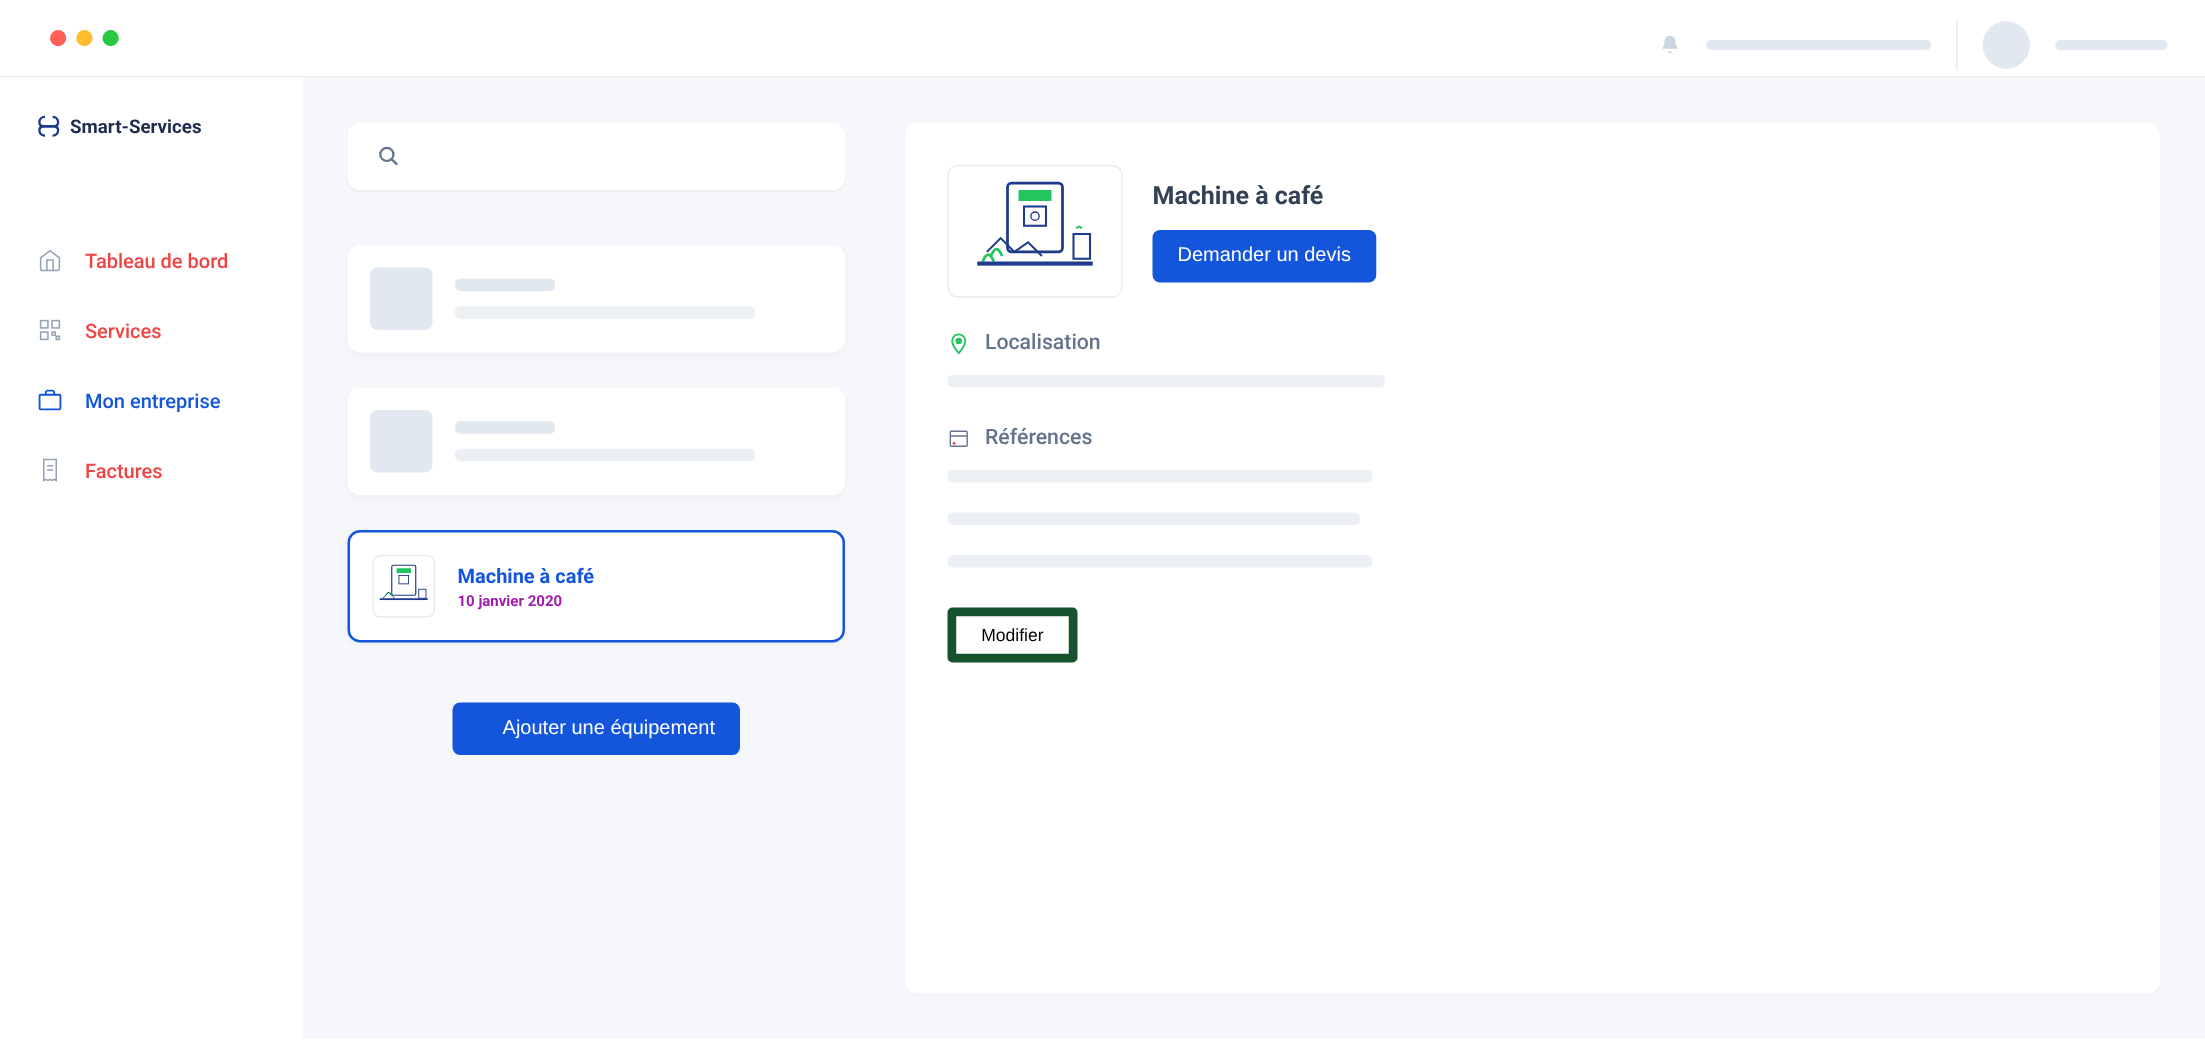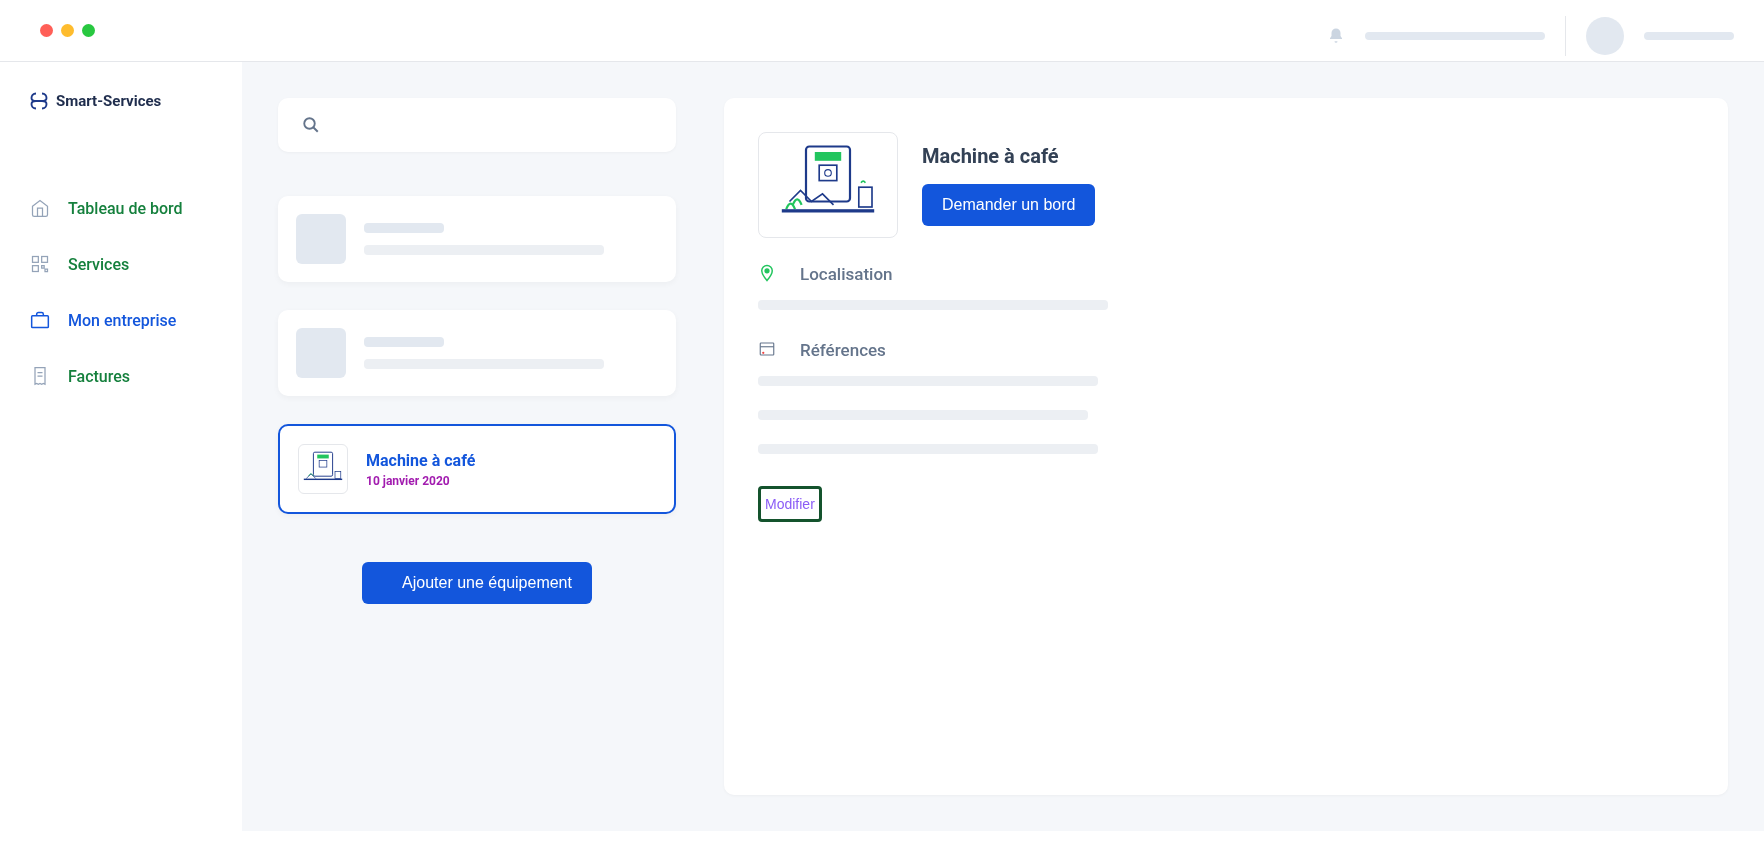--- a/index.html
+++ b/index.html
@@ -62,21 +62,21 @@
     
     .nav {
       padding-top: 40px;
     }
     .nav-item {
       display: flex;
       align-items: center;
       gap: 18px;
       padding: 18px 30px;
       cursor: pointer;
-      color: #15803d;
+      color: #ef4444;
       font-size: 16px;
     }
     .nav-item.active {
       color: #1356dc;
       align-items: flex-end;
     }
     .nav-item.active .nav-icon {
       color: #1356dc;
     }
     .nav-icon {
@@ -247,22 +247,22 @@
     }
     .detail-title {
       font-size: 20px;
       font-weight: 700;
       color: #334155;
       margin-bottom: 16px;
     }
     
     .section-row {
       display: flex;
-      align-items: flex-start;
-      gap: 24px;
+      align-items: flex-end;
+      gap: 12px;
       margin-bottom: 16px;
     }
     .section-icon {
       width: 18px;
       height: 18px;
     }
     .section-label {
       font-size: 17px;
       color: #64748b;
       font-weight: 500;
@@ -278,24 +278,24 @@
     .skel-ref {
       height: 10px;
       background: #eceff3;
       border-radius: 4px;
       margin-bottom: 24px;
       width: 340px;
     }
     
     .secondary-btn {
       background: #ffffff;
-      color: #8b5cf6;
-      border: 3px solid #14532d;
-      border-radius: 4px;
-      padding: 7px 4px;
+      color: #000000;
+      border: 7px solid #14532d;
+      border-radius: 4px;
+      padding: 7px 20px;
       font-size: 14px;
       cursor: pointer;
       margin-top: 8px;
     }
     
     .coffee-svg {
       width: 100%;
       height: 100%;
     }
   </style>
@@ -428,21 +428,21 @@
             <circle cx="50" cy="29" r="3" fill="none" stroke="#1e3a8a"></circle>
             <path d="M18 58 Q22 48 26 58 M12 62 Q16 52 20 62" fill="none" stroke="#22c55e" stroke-width="2"></path>
             <path d="M15 55 L25 45 L35 55 L45 48 L55 58" fill="none" stroke="#1e3a8a" stroke-width="1.5"></path>
             <rect x="78" y="42" width="12" height="18" fill="none" stroke="#1e3a8a" stroke-width="1.5"></rect>
             <path d="M80 38 Q82 35 84 38" fill="none" stroke="#22c55e" stroke-width="1.5"></path>
             <rect x="8" y="62" width="84" height="3" fill="#1e3a8a"></rect>
           </svg>
         </div>
         <div>
           <div class="detail-title">Machine à café</div>
-          <button class="primary-btn">Demander un bord</button>
+          <button class="primary-btn">Demander un devis</button>
         </div>
       </div>
       
       <div class="section-row">
         <svg class="section-icon" viewBox="0 0 24 24" fill="none" stroke="#22c55e" stroke-width="2">
           <path d="M12 2a7 7 0 00-7 7c0 5 7 13 7 13s7-8 7-13a7 7 0 00-7-7z"></path>
           <circle cx="12" cy="9" r="2.5" fill="#22c55e"></circle>
         </svg>
         <span class="section-label">Localisation</span>
       </div>

